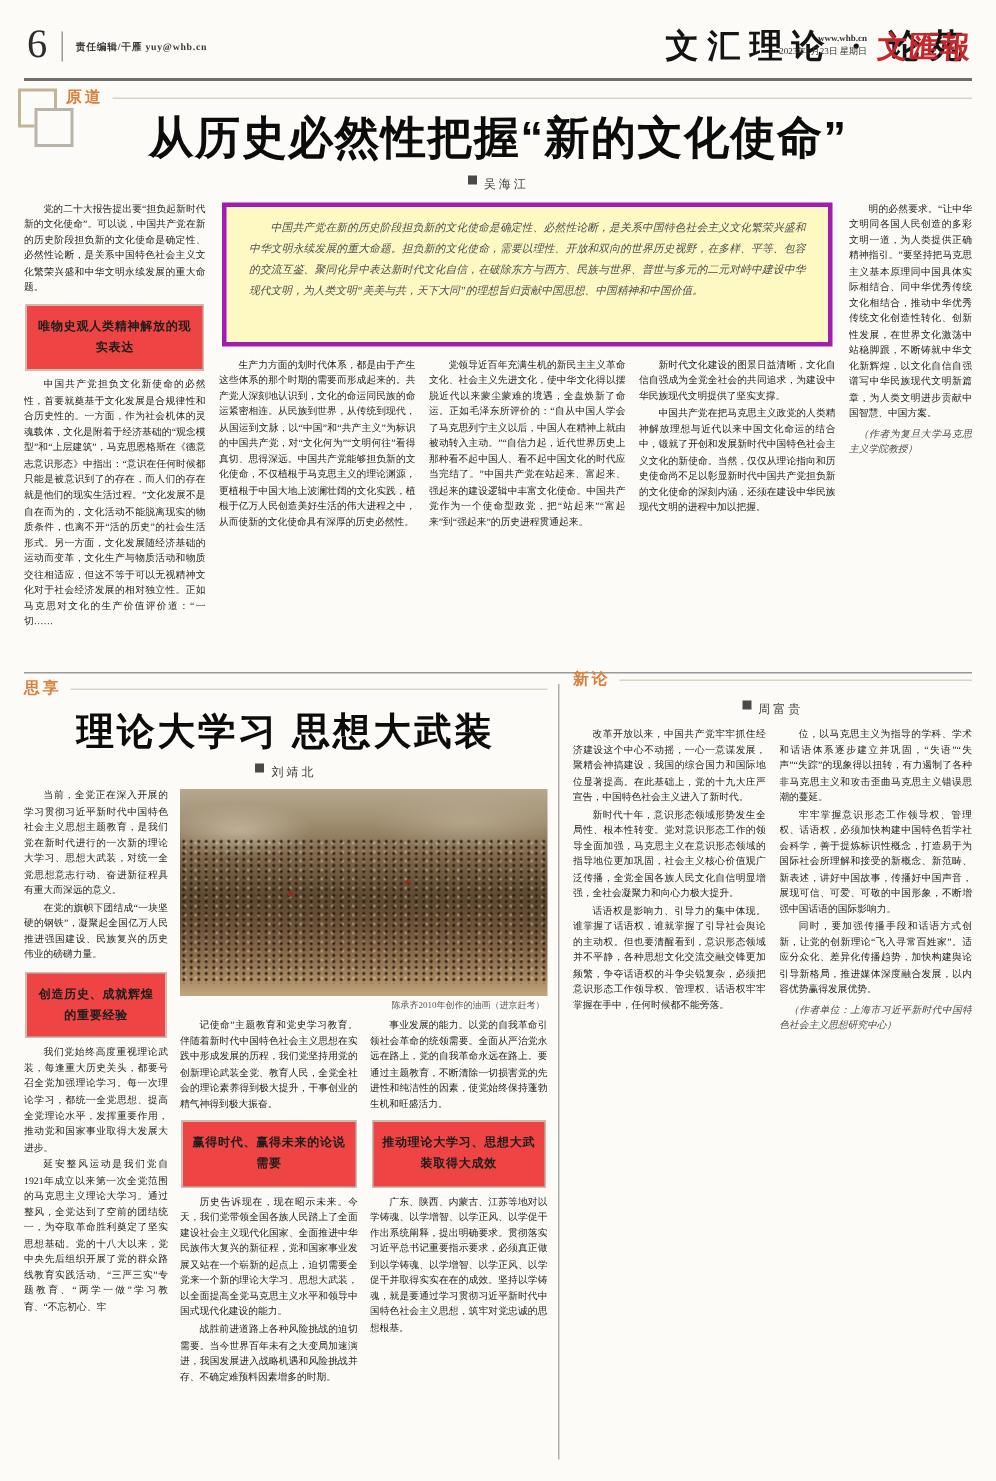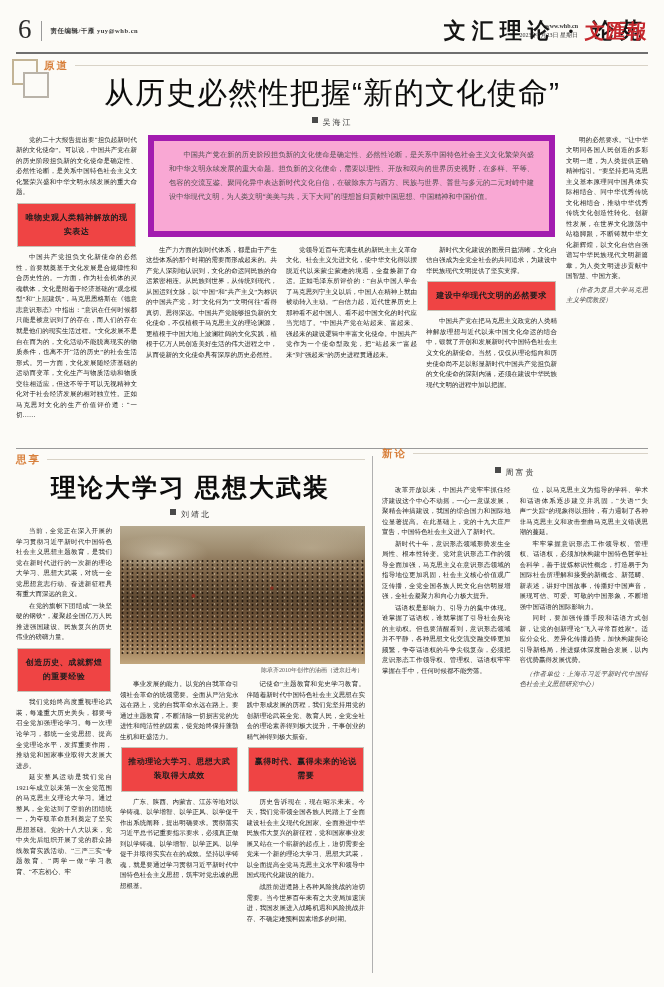--- a/index.html
+++ b/index.html
@@ -32,27 +32,27 @@
   .byline{display:flex;justify-content:center;align-items:flex-start;gap:5px;
     font-size:8px;color:#3c3c3c;letter-spacing:2px;}
   .bsq{width:6px;height:6px;background:#4a4a4a;display:inline-block;}
   .col{font-size:6.5px;line-height:1.62;text-align:justify;overflow:hidden;color:#1d1d1d;}
   .para{margin:0 0 1px;text-indent:2em;}
   .subhead{border:1px solid #c6c1b6;background:#ef4444;margin:5px 1px;padding:7px 5px;
     font-weight:bold;font-size:8px;line-height:1.8;text-align:center;letter-spacing:.5px;}
   .note{margin-top:3px;color:#474747;font-style:italic;text-indent:1em;}
   
   .a1{position:absolute;top:60px;left:16px;right:16px;height:386px;}
-  .a1-title{text-align:center;font-size:30px;font-weight:400;letter-spacing:1px;color:#0c0c0c;
+  .a1-title{text-align:center;font-size:30px;font-weight:700;letter-spacing:1px;color:#0c0c0c;
     font-family:"Liberation Sans","DejaVu Sans",sans-serif;margin-top:3px;line-height:1.15;}
   .a1-body{display:flex;gap:9px;margin-top:7px;height:306px;}
   .colL{width:121px;flex:none;}
   .a1-center{flex:1;display:flex;flex-direction:column;min-width:0;}
-  .introbox{border:6px solid #a21caf;background:#f9a8d4;padding:7px 15px;margin:0 2px 8px;
-    font-size:7.2px;line-height:1.95;color:#4e4e4e;text-align:justify;text-indent:2em;height:76px;overflow:hidden;}
+  .introbox{border:3px solid #a21caf;background:#fef9c3;padding:7px 15px;margin:0 2px 8px;
+    font-size:7.2px;line-height:1.95;color:#4e4e4e;text-align:justify;text-indent:2em;height:76px;overflow:hidden;font-style:italic;}
   .ccols{display:flex;gap:9px;flex:1;min-height:0;}
   .ccols .col{flex:1;min-width:0;}
   .colR{width:82px;flex:none;}
   
   .hdiv{position:absolute;top:448px;left:16px;right:16px;height:1px;background:#9a9a9a;}
   .vdiv{position:absolute;top:456px;bottom:14px;left:372px;width:1px;background:#b0b0b0;}
   
   .a2{position:absolute;top:454px;left:16px;width:349px;height:519px;}
   .a2-title{text-align:center;font-size:25px;font-weight:900;letter-spacing:2px;color:#0c0c0c;
     font-family:"Liberation Sans","DejaVu Sans",sans-serif;margin-top:4px;}
@@ -122,21 +122,20 @@
       <div class="introbox">中国共产党在新的历史阶段担负新的文化使命是确定性、必然性论断，是关系中国特色社会主义文化繁荣兴盛和中华文明永续发展的重大命题。担负新的文化使命，需要以理性、开放和双向的世界历史视野，在多样、平等、包容的交流互鉴、聚同化异中表达新时代文化自信，在破除东方与西方、民族与世界、普世与多元的二元对峙中建设中华现代文明，为人类文明“美美与共，天下大同”的理想旨归贡献中国思想、中国精神和中国价值。</div>
       <div class="ccols">
         <div class="col">
             <p class="para">生产力方面的划时代体系，都是由于产生这些体系的那个时期的需要而形成起来的。共产党人深刻地认识到，文化的命运同民族的命运紧密相连。从民族到世界，从传统到现代，从国运到文脉，以“中国”和“共产主义”为标识的中国共产党，对“文化何为”“文明何往”看得真切、思得深远。中国共产党能够担负新的文化使命，不仅植根于马克思主义的理论渊源，更植根于中国大地上波澜壮阔的文化实践，植根于亿万人民创造美好生活的伟大进程之中，从而使新的文化使命具有深厚的历史必然性。</p>
           </div>
         <div class="col">
             <p class="para">党领导近百年充满生机的新民主主义革命文化、社会主义先进文化，使中华文化得以摆脱近代以来蒙尘蒙难的境遇，全盘焕新了命运。正如毛泽东所评价的：“自从中国人学会了马克思列宁主义以后，中国人在精神上就由被动转入主动。”“自信力起，近代世界历史上那种看不起中国人、看不起中国文化的时代应当完结了。”中国共产党在站起来、富起来、强起来的建设逻辑中丰富文化使命。中国共产党作为一个使命型政党，把“站起来”“富起来”到“强起来”的历史进程贯通起来。</p>
           </div>
         <div class="col">
             <p class="para">新时代文化建设的图景日益清晰，文化自信自强成为全党全社会的共同追求，为建设中华民族现代文明提供了坚实支撑。</p>
-            <div class="subhead">建设中华现代文明的必然要求</div>
             <p class="para">中国共产党在把马克思主义政党的人类精神解放理想与近代以来中国文化命运的结合中，锻就了开创和发展新时代中国特色社会主义文化的新使命。当然，仅仅从理论指向和历史使命尚不足以彰显新时代中国共产党担负新的文化使命的深刻内涵，还须在建设中华民族现代文明的进程中加以把握。</p>
           </div>
       </div>
     </div>
     <div class="col colR">
         <p class="para">明的必然要求。“让中华文明同各国人民创造的多彩文明一道，为人类提供正确精神指引。”要坚持把马克思主义基本原理同中国具体实际相结合、同中华优秀传统文化相结合，推动中华优秀传统文化创造性转化、创新性发展，在世界文化激荡中站稳脚跟，不断铸就中华文化新辉煌，以文化自信自强谱写中华民族现代文明新篇章，为人类文明进步贡献中国智慧、中国方案。</p>
         <p class="note">（作者为复旦大学马克思主义学院教授）</p>
       </div>
   </div>
 </div>
@@ -162,29 +161,29 @@
         <p class="para">我们党始终高度重视理论武装，每逢重大历史关头，都要号召全党加强理论学习。每一次理论学习，都统一全党思想、提高全党理论水平，发挥重要作用，推动党和国家事业取得大发展大进步。</p>
         <p class="para">延安整风运动是我们党自1921年成立以来第一次全党范围的马克思主义理论大学习。通过整风，全党达到了空前的团结统一，为夺取革命胜利奠定了坚实思想基础。党的十八大以来，党中央先后组织开展了党的群众路线教育实践活动、“三严三实”专题教育、“两学一做”学习教育、“不忘初心、牢</p>
       </div>
     <div class="a2right">
       <div class="painting">
         <div class="crowd"></div>
       </div>
       <div class="caption">陈承齐2010年创作的油画（进京赶考）</div>
       <div class="a2cols">
         <div class="col">
-            <p class="para">事业发展的能力。以党的自我革命引领社会革命的统领需要。全面从严治党永远在路上，党的自我革命永远在路上。要通过主题教育，不断清除一切损害党的先进性和纯洁性的因素，使党始终保持蓬勃生机和旺盛活力。</p>
-            <div class="subhead">推动理论大学习、思想大武装取得大成效</div>
-            <p class="para">广东、陕西、内蒙古、江苏等地对以学铸魂、以学增智、以学正风、以学促干作出系统阐释，提出明确要求。贯彻落实习近平总书记重要指示要求，必须真正做到以学铸魂、以学增智、以学正风、以学促干并取得实实在在的成效。坚持以学铸魂，就是要通过学习贯彻习近平新时代中国特色社会主义思想，筑牢对党忠诚的思想根基。</p>
-          </div>
-        <div class="col">
             <p class="para">记使命”主题教育和党史学习教育。伴随着新时代中国特色社会主义思想在实践中形成发展的历程，我们党坚持用党的创新理论武装全党、教育人民，全党全社会的理论素养得到极大提升，干事创业的精气神得到极大振奋。</p>
             <div class="subhead">赢得时代、赢得未来的论说需要</div>
             <p class="para">历史告诉现在，现在昭示未来。今天，我们党带领全国各族人民踏上了全面建设社会主义现代化国家、全面推进中华民族伟大复兴的新征程，党和国家事业发展又站在一个崭新的起点上，迫切需要全党来一个新的理论大学习、思想大武装，以全面提高全党马克思主义水平和领导中国式现代化建设的能力。</p>
             <p class="para">战胜前进道路上各种风险挑战的迫切需要。当今世界百年未有之大变局加速演进，我国发展进入战略机遇和风险挑战并存、不确定难预料因素增多的时期。</p>
+          </div>
+        <div class="col">
+            <p class="para">事业发展的能力。以党的自我革命引领社会革命的统领需要。全面从严治党永远在路上，党的自我革命永远在路上。要通过主题教育，不断清除一切损害党的先进性和纯洁性的因素，使党始终保持蓬勃生机和旺盛活力。</p>
+            <div class="subhead">推动理论大学习、思想大武装取得大成效</div>
+            <p class="para">广东、陕西、内蒙古、江苏等地对以学铸魂、以学增智、以学正风、以学促干作出系统阐释，提出明确要求。贯彻落实习近平总书记重要指示要求，必须真正做到以学铸魂、以学增智、以学正风、以学促干并取得实实在在的成效。坚持以学铸魂，就是要通过学习贯彻习近平新时代中国特色社会主义思想，筑牢对党忠诚的思想根基。</p>
           </div>
       </div>
     </div>
   </div>
 </div>
 
 <div class="a3">
   <div class="label-row">
     <span class="label">新论</span>
     <span class="label-line"></span>

